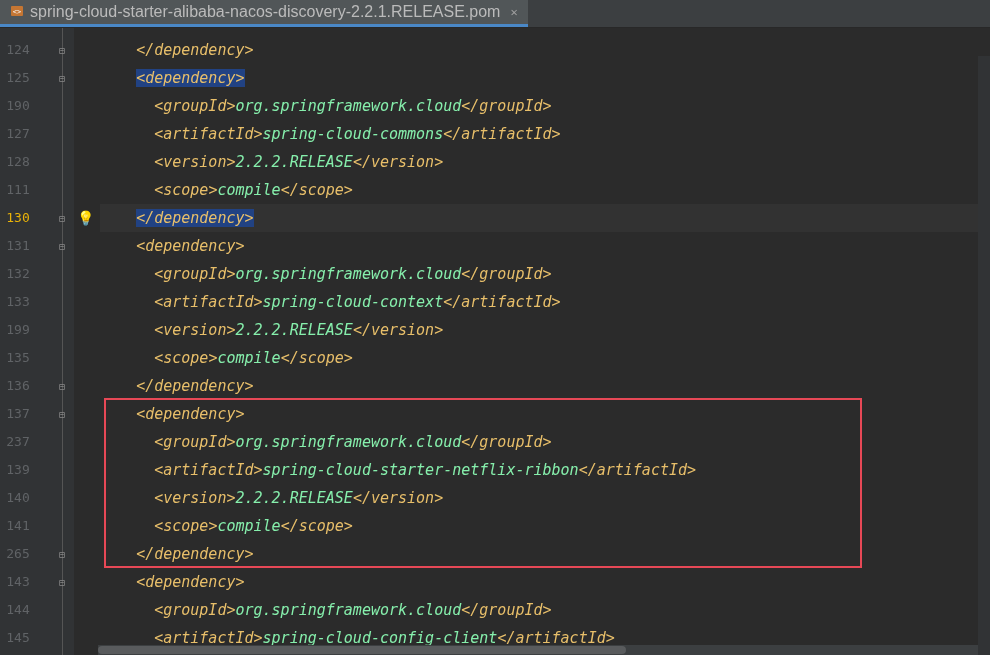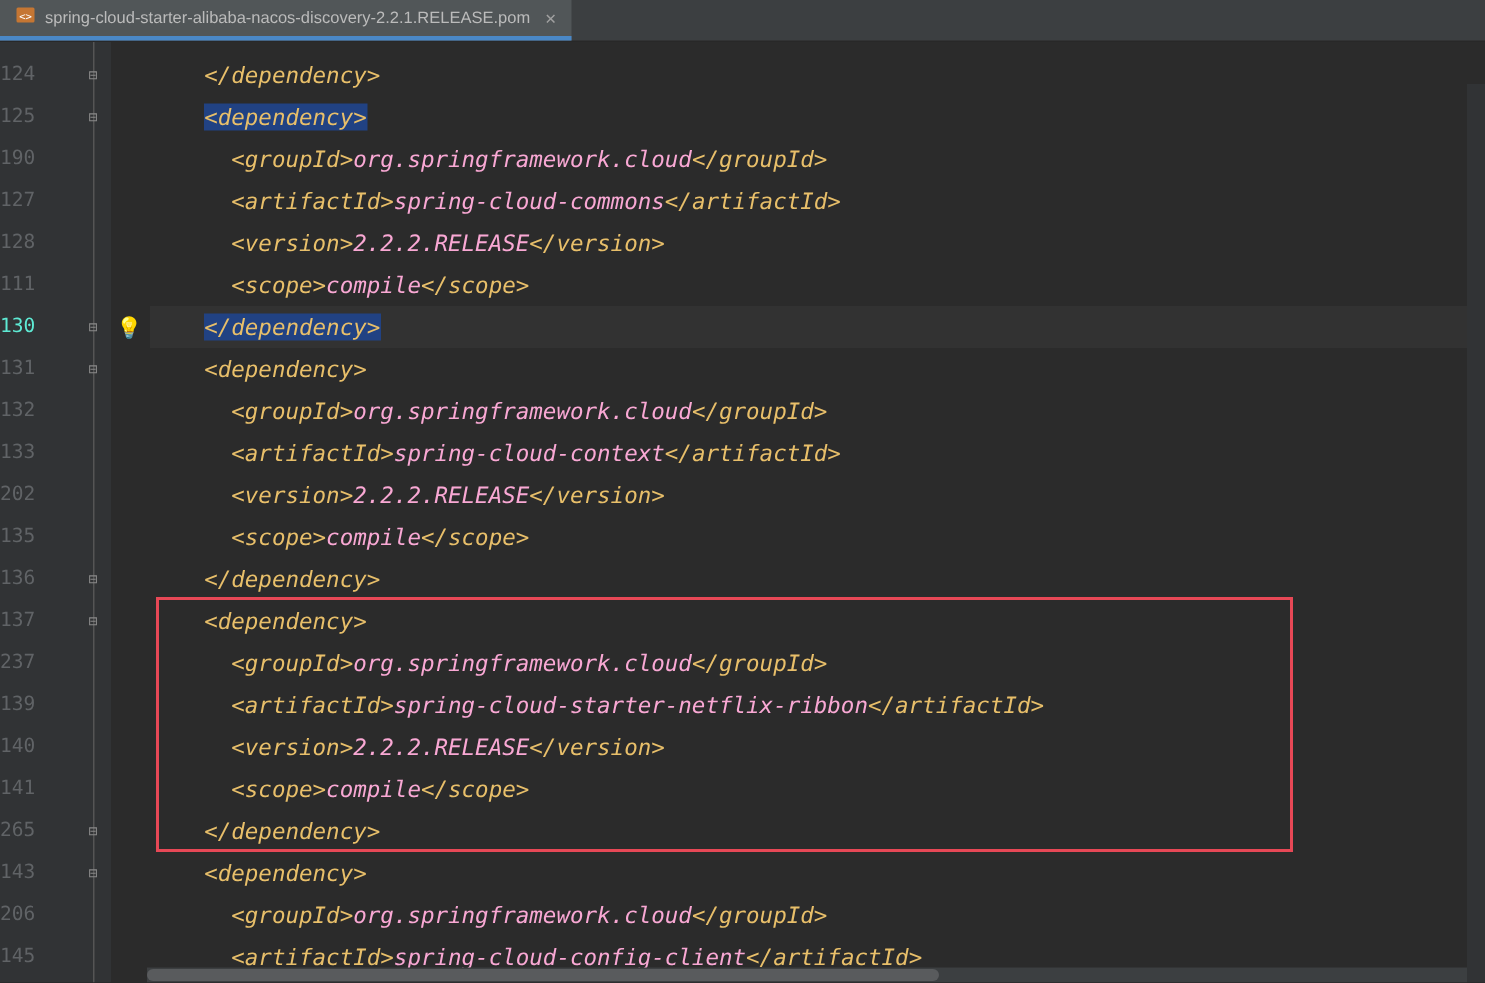--- a/index.html
+++ b/index.html
@@ -22,49 +22,49 @@
   display: flex;
   align-items: center;
   background: #515658;
   padding: 0 10px;
   gap: 6px;
   border-bottom: 3px solid #4a88c7;
   cursor: pointer;
 }
 .tab-label {
   color: #bbbbbb;
-  font-size: 11px;
+  font-size: 16px;
   font-family: -apple-system, "Segoe UI", sans-serif;
 }
 .file-icon {
   color: #c57633;
   font-size: 13px;
 }
 .close-x {
   color: #a0a0a0;
   font-size: 12px;
   padding-left: 4px;
 }
 .editor {
   display: flex;
   height: calc(100% - 28px);
   position: relative;
 }
 .gutter {
   background: #313335;
   width: 50px;
-  text-align: left;
+  text-align: center;
   padding-right: 14px;
   color: #606366;
   font-size: 13px;
   padding-top: 8px;
   user-select: none;
 }
 .gutter .ln { height: 28px; line-height: 28px; }
-.gutter .ln.cur { color: #5eead4; }
+.gutter .ln.cur { color: #eab308; }
 .fold-col {
   background: #313335;
   width: 24px;
   color: #606366;
   padding-top: 8px;
   font-size: 11px;
   position: relative;
 }
 .fold-col .fc { height: 28px; display:flex; align-items:center; justify-content:center; position:relative; }
 .fold-line { position:absolute; left:50%; width:1px; background:#555; top:0; bottom:0; }
@@ -81,21 +81,21 @@
   padding-top: 8px;
   padding-left: 2px;
   position: relative;
   overflow: hidden;
   white-space: pre;
 }
 .line { height: 28px; line-height: 28px; font-style: italic; }
 .line.cur-bg { background: #323232; }
 .tag-ang { color: #e8bf6a; }
 .tag-name { color: #e8bf6a; }
-.txt { color: #f9a8d4; }
+.txt { color: #86efac; }
 .hl { background: #214283; }
 .hl .tag-ang, .hl .tag-name { color: #e8bf6a; }
 .redbox {
   position: absolute;
   border: 2px solid #e74856;
   pointer-events: none;
 }
 .hscroll {
   position: absolute;
   bottom: 0; left: 98px; right: 12px;
@@ -132,31 +132,31 @@
       <div class="ln">124</div>
       <div class="ln">125</div>
       <div class="ln">190</div>
       <div class="ln">127</div>
       <div class="ln">128</div>
       <div class="ln">111</div>
       <div class="ln cur">130</div>
       <div class="ln">131</div>
       <div class="ln">132</div>
       <div class="ln">133</div>
-      <div class="ln">202</div>
+      <div class="ln">199</div>
       <div class="ln">135</div>
       <div class="ln">136</div>
       <div class="ln">137</div>
       <div class="ln">237</div>
       <div class="ln">139</div>
       <div class="ln">140</div>
       <div class="ln">141</div>
       <div class="ln">265</div>
       <div class="ln">143</div>
-      <div class="ln">206</div>
+      <div class="ln">144</div>
       <div class="ln">145</div>
     </div>
   <div class="fold-col" id="foldcol">
       <div class="fold-line"></div>
       <div class="fc">
         <span class="fold-mark">⊟</span>
       </div>
       <div class="fc">
         <span class="fold-mark">⊟</span>
       </div>

